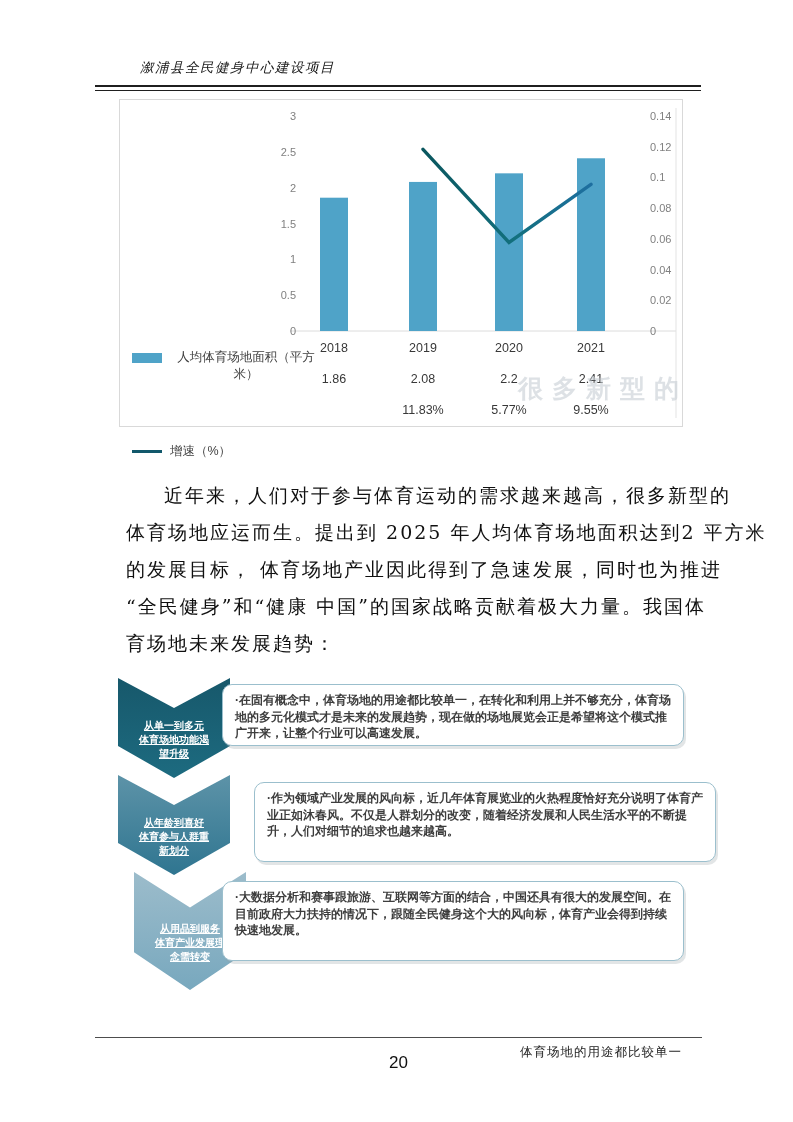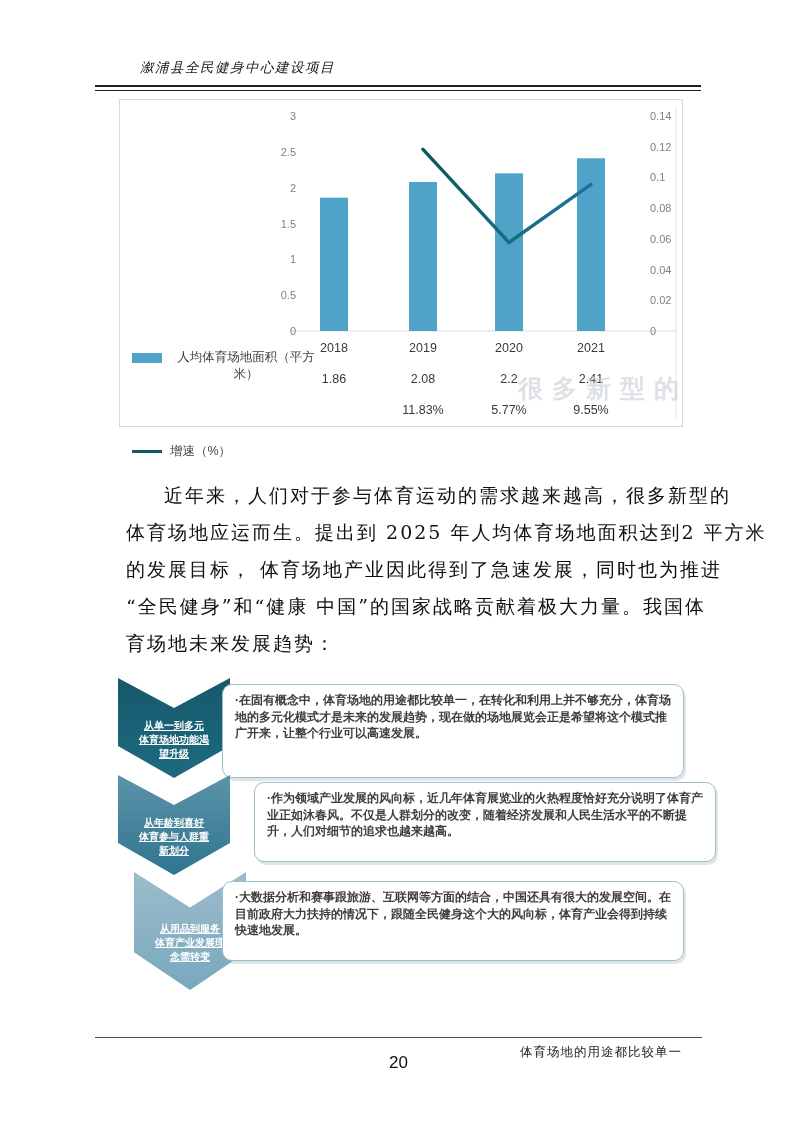--- a/index.html
+++ b/index.html
@@ -45,21 +45,21 @@
        color:#fff;font-weight:bold;font-size:10px;line-height:14px;text-align:center;
        white-space:pre-line;display:flex;align-items:center;justify-content:center;
        padding-top:24px;text-decoration:underline;}
   .chev-1{top:0;height:100px;}
   .chev-2{top:97px;height:100px;}
   .chev-3{top:194px;height:118px;margin-left:16px;}
   .dbox{position:absolute;left:104px;width:462px;background:#fff;
        border:1.4px solid #9bbfcd;border-radius:10px;box-sizing:border-box;
        padding:7px 10px 0 12px;font-weight:bold;color:#3d3d3d;font-size:12px;
        line-height:16.5px;overflow:hidden;box-shadow:2px 3px 0 rgba(150,160,165,.28);}
-  .dbox-1{top:6px;height:94px;}
+  .dbox-1{top:6px;height:62px;}
   .dbox-2{top:104px;height:80px;margin-left:32px;}
   .dbox-3{top:203px;height:80px;}
 
   
   .footer-rule{position:absolute;left:95px;top:1037px;width:607px;border-top:1px solid #4d4d4d;}
   .company{position:absolute;right:111px;top:1044px;font-family:"DejaVu Serif",serif;
        font-size:12.5px;color:#222;letter-spacing:1px;}
   .page-num{position:absolute;left:95px;top:1053px;width:607px;text-align:center;
        font-size:17px;color:#101010;}
 </style>

